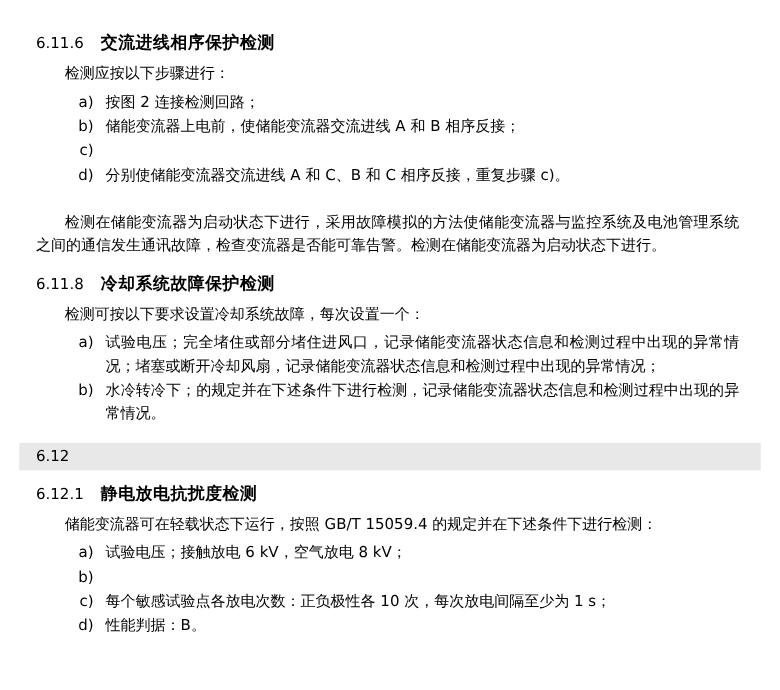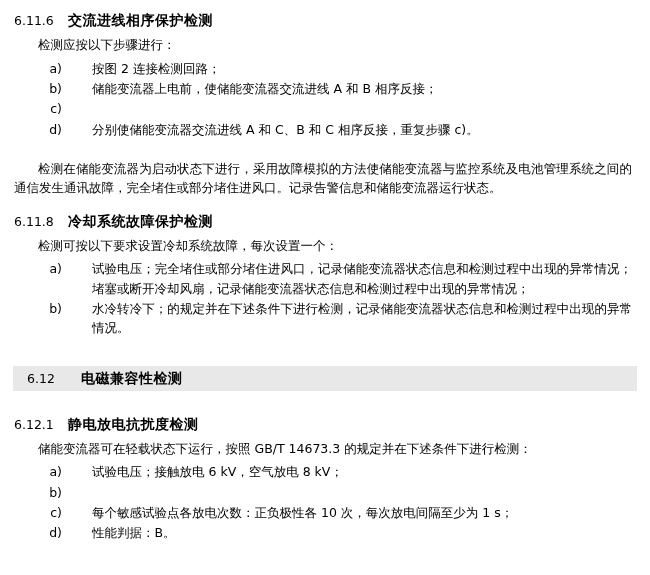--- a/index.html
+++ b/index.html
@@ -11,21 +11,21 @@
     height: 575px;
     background: #ffffff;
     font-family: "DejaVu Sans", "Liberation Sans", sans-serif;
     color: #000000;
     overflow: hidden;
   }
   .page {
     position: relative;
     width: 650px;
     height: 425px;
-    padding: 0;
+    padding: 16px;
     box-sizing: border-box;
   }
   .sec-head {
     display: flex;
     align-items: baseline;
     margin: 0;
     padding: 0 0 0 14px;
     font-size: 13px;
     line-height: 1.35;
     font-weight: bold;
@@ -37,21 +37,22 @@
     min-width: 54px;
   }
   .sec-head .title {
     font-weight: bold;
     font-size: 14px;
     letter-spacing: 0.5px;
   }
   .sec-head-shaded {
     background: #e8e8e8;
     padding: 3px 0 3px 14px;
-    margin: 13px;
+    margin: 0;
+    flex-direction: column;
   }
   .para {
     font-size: 12.5px;
     line-height: 1.5;
     margin: 6px 0 0 0;
     padding: 0 18px 0 14px;
     text-align: justify;
     text-indent: 24px;
   }
   .list {
@@ -69,21 +70,20 @@
     flex: 0 0 auto;
     width: 34px;
     text-align: right;
     padding-right: 10px;
     box-sizing: border-box;
     margin-left: 38px;
   }
   .item .text {
     flex: 1 1 auto;
     text-align: justify;
-    margin-left: 20px;
   }
   .gap-m { height: 11px; }
   .gap-l { height: 14px; }
 </style>
 </head>
 <body>
 
 <div class="page">
 
   <div class="gap-m"></div>
@@ -106,21 +106,21 @@
       <span class="marker">c)</span>
     </div>
     <div class="item">
       <span class="marker">d)</span>
       <span class="text">分别使储能变流器交流进线 A 和 C、B 和 C 相序反接，重复步骤 c)。</span>
     </div>
   </div>
 
   <div class="gap-l"></div>
 
-  <div class="para">检测在储能变流器为启动状态下进行，采用故障模拟的方法使储能变流器与监控系统及电池管理系统之间的通信发生通讯故障，完全堵住或部分堵住进风口。记录告警信息和储能变流器运行状态。</div>
+  <div class="para">检测在储能变流器为启动状态下进行，采用故障模拟的方法使储能变流器与监控系统及电池管理系统之间的通信发生通讯故障，检查变流器是否能可靠告警。检测在储能变流器为启动状态下进行。</div>
 
   <div class="gap-l"></div>
 
   <div class="sec-head">
     <span class="num">6.11.8</span>
     <span class="title">冷却系统故障保护检测</span>
   </div>
   <div class="para">检测可按以下要求设置冷却系统故障，每次设置一个：</div>
   <div class="list">
     <div class="item">
@@ -130,30 +130,29 @@
     <div class="item">
       <span class="marker">b)</span>
       <span class="text">水冷转冷下；的规定并在下述条件下进行检测，记录储能变流器状态信息和检测过程中出现的异常情况。</span>
     </div>
   </div>
 
   <div class="gap-l"></div>
 
   <div class="sec-head sec-head-shaded">
     <span class="num">6.12</span>
-    <span class="title">电磁兼容性检测</span>
   </div>
 
   <div class="gap-m"></div>
 
   <div class="sec-head">
     <span class="num">6.12.1</span>
     <span class="title">静电放电抗扰度检测</span>
   </div>
-  <div class="para">储能变流器可在轻载状态下运行，按照 GB/T 14673.3 的规定并在下述条件下进行检测：</div>
+  <div class="para">储能变流器可在轻载状态下运行，按照 GB/T 15059.4 的规定并在下述条件下进行检测：</div>
   <div class="list">
     <div class="item">
       <span class="marker">a)</span>
       <span class="text">试验电压；接触放电 6 kV，空气放电 8 kV；</span>
     </div>
     <div class="item">
       <span class="marker">b)</span>
     </div>
     <div class="item">
       <span class="marker">c)</span>

